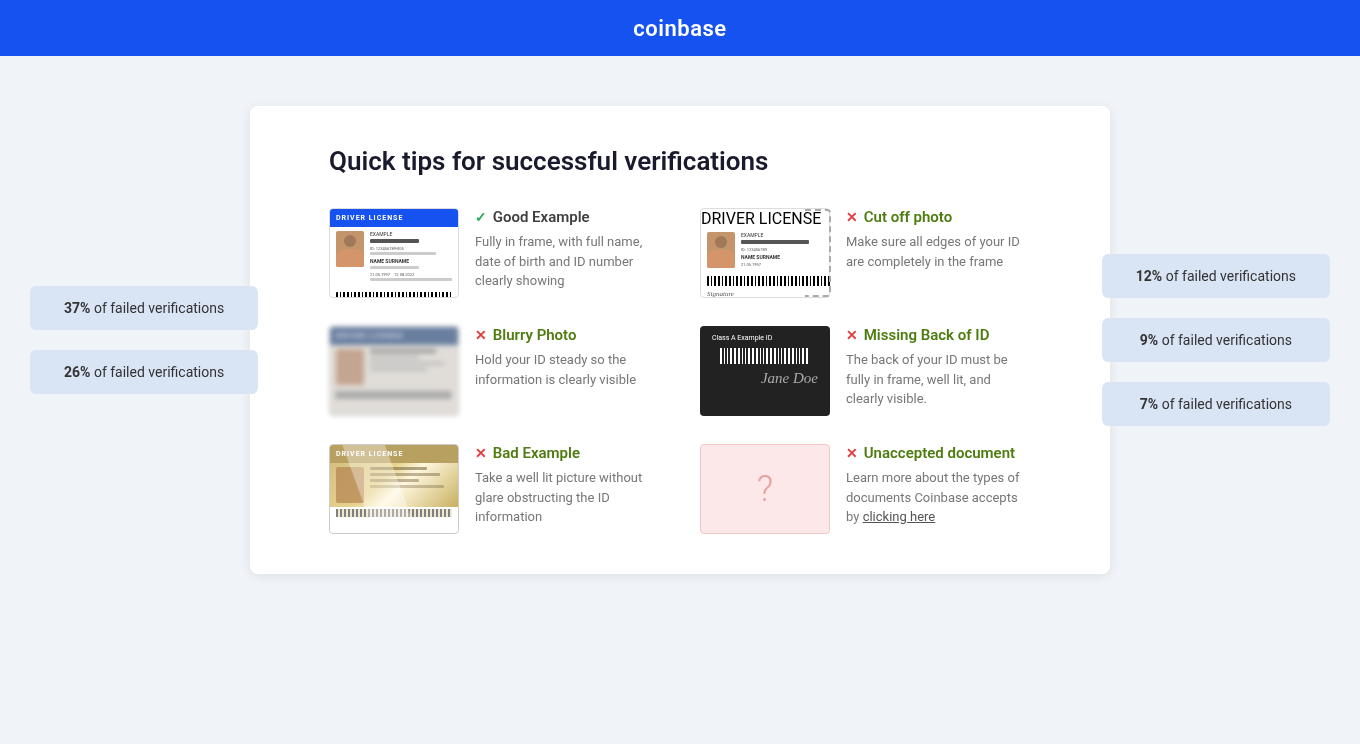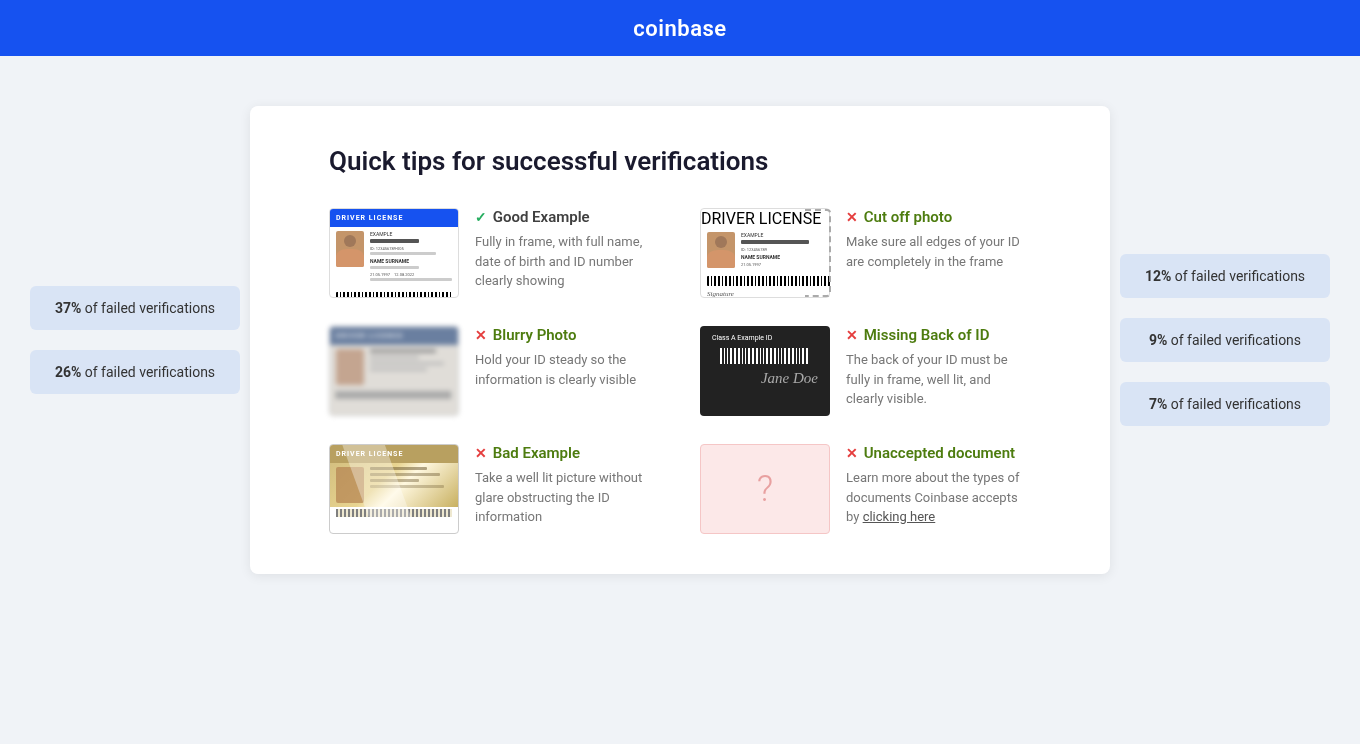--- a/index.html
+++ b/index.html
@@ -40,21 +40,21 @@
       flex-direction: column;
       gap: 20px;
       position: absolute;
     }
     .side-stats.left { left: 30px; top: 50%; transform: translateY(-50%); }
     .side-stats.right { right: 30px; top: 50%; transform: translateY(-50%); }
 
     .stat-card {
       background: #d9e4f5;
       border-radius: 6px;
-      padding: 14px 16px;
+      padding: 14px 34px;
       font-size: 14px;
       color: #333;
       min-width: 210px;
       text-align: center;
     }
     .stat-card strong {
       font-weight: 700;
     }
 
     

